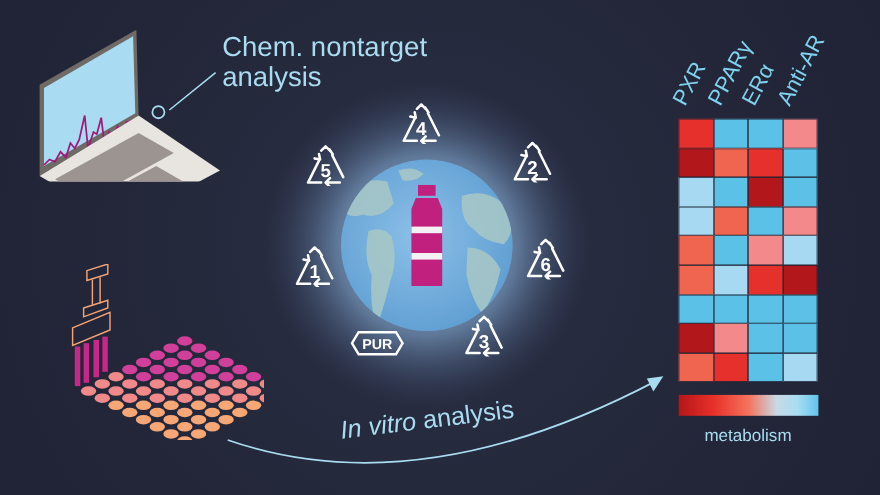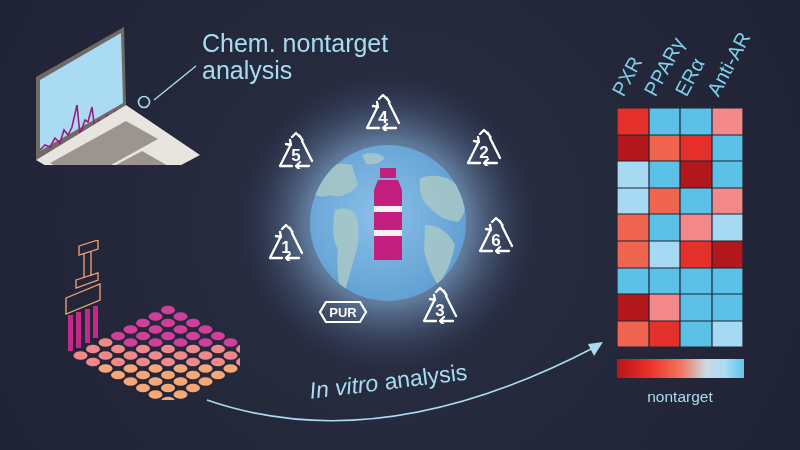--- a/index.html
+++ b/index.html
@@ -241,15 +241,15 @@
       <div class="cell" style="background: rgb(92, 193, 231);"></div>
       <div class="cell" style="background: rgb(92, 193, 231);"></div>
       <div class="cell" style="background: rgb(240, 101, 79);"></div>
       <div class="cell" style="background: rgb(229, 48, 44);"></div>
       <div class="cell" style="background: rgb(92, 193, 231);"></div>
       <div class="cell" style="background: rgb(167, 218, 242);"></div>
     </div>
   <div id="colorbar"></div>
 
   <div class="lbl" id="caption">
-    <div>nontarget</div>
+    <div>metabolism</div>
   </div>
 </div>
 
 </body></html>

